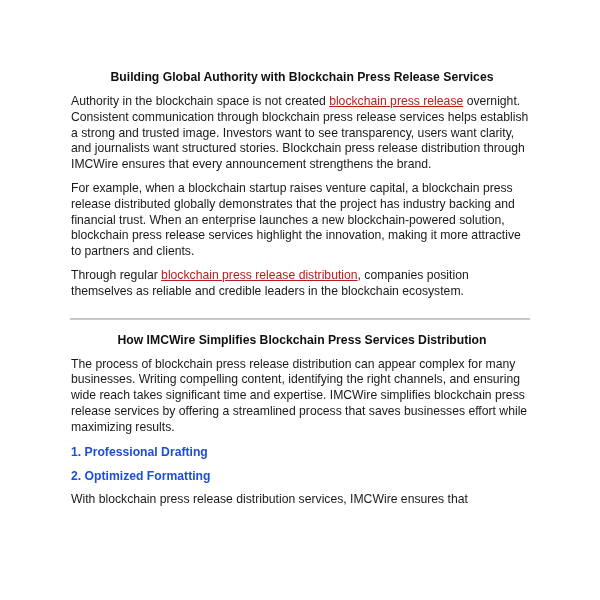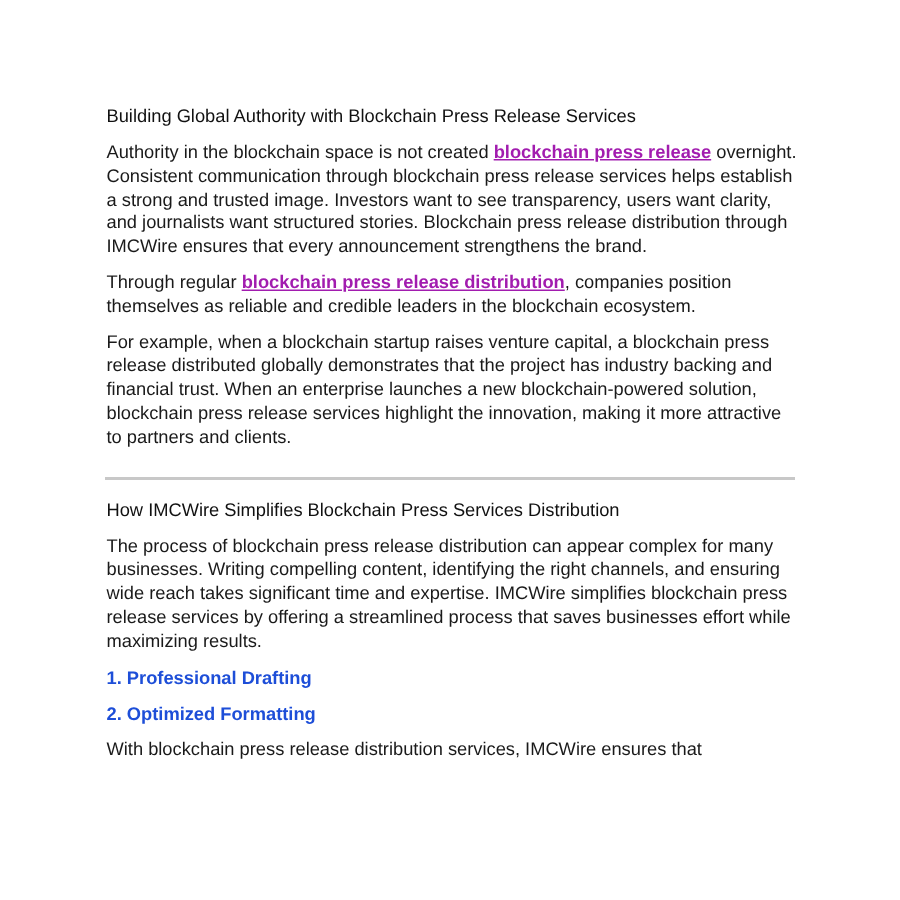--- a/index.html
+++ b/index.html
@@ -16,34 +16,35 @@
       color: #111111;
     }
     .page {
       position: absolute;
       left: 71px;
       top: 69px;
       width: 462px;
     }
     h2 {
       font-size: 12.2px;
-      font-weight: normal;
+      font-weight: bold;
       margin: 0 0 9px 0;
       line-height: 16px;
       color: #111;
+      text-align: center;
     }
     p {
       font-size: 12.2px;
       line-height: 15.8px;
       margin: 0 0 8px 0;
       color: #1a1a1a;
     }
     a {
-      color: #a21caf;
-      font-weight: bold;
+      color: #b91c1c;
+      font-weight: normal;
       text-decoration: underline;
     }
     .divider {
       height: 2px;
       background: #c8c8c8;
       border: none;
       margin: 18px 0 12px -1px;
       width: 460px;
     }
     h3 {
@@ -57,23 +58,23 @@
   </style>
 </head>
 <body>
 
 <div class="page">
 
   <h2 class="sec1-title">Building Global Authority with Blockchain Press Release Services</h2>
 
   <p><span>Authority in the blockchain space is not created </span><a href="#">blockchain press release</a><span> overnight. Consistent communication through blockchain press release services helps establish a strong and trusted image. Investors want to see transparency, users want clarity, and journalists want structured stories. Blockchain press release distribution through IMCWire ensures that every announcement strengthens the brand.</span></p>
 
+  <p>For example, when a blockchain startup raises venture capital, a blockchain press release distributed globally demonstrates that the project has industry backing and financial trust. When an enterprise launches a new blockchain-powered solution, blockchain press release services highlight the innovation, making it more attractive to partners and clients.</p>
+
   <p><span>Through regular </span><a href="#">blockchain press release distribution</a><span>, companies position themselves as reliable and credible leaders in the blockchain ecosystem.</span></p>
-
-  <p>For example, when a blockchain startup raises venture capital, a blockchain press release distributed globally demonstrates that the project has industry backing and financial trust. When an enterprise launches a new blockchain-powered solution, blockchain press release services highlight the innovation, making it more attractive to partners and clients.</p>
 
   <hr class="divider">
 
   <h2>How IMCWire Simplifies Blockchain Press Services Distribution</h2>
 
   <p>The process of blockchain press release distribution can appear complex for many businesses. Writing compelling content, identifying the right channels, and ensuring wide reach takes significant time and expertise. IMCWire simplifies blockchain press release services by offering a streamlined process that saves businesses effort while maximizing results.</p>
 
   <h3>1. Professional Drafting</h3>
 
   <h3>2. Optimized Formatting</h3>

